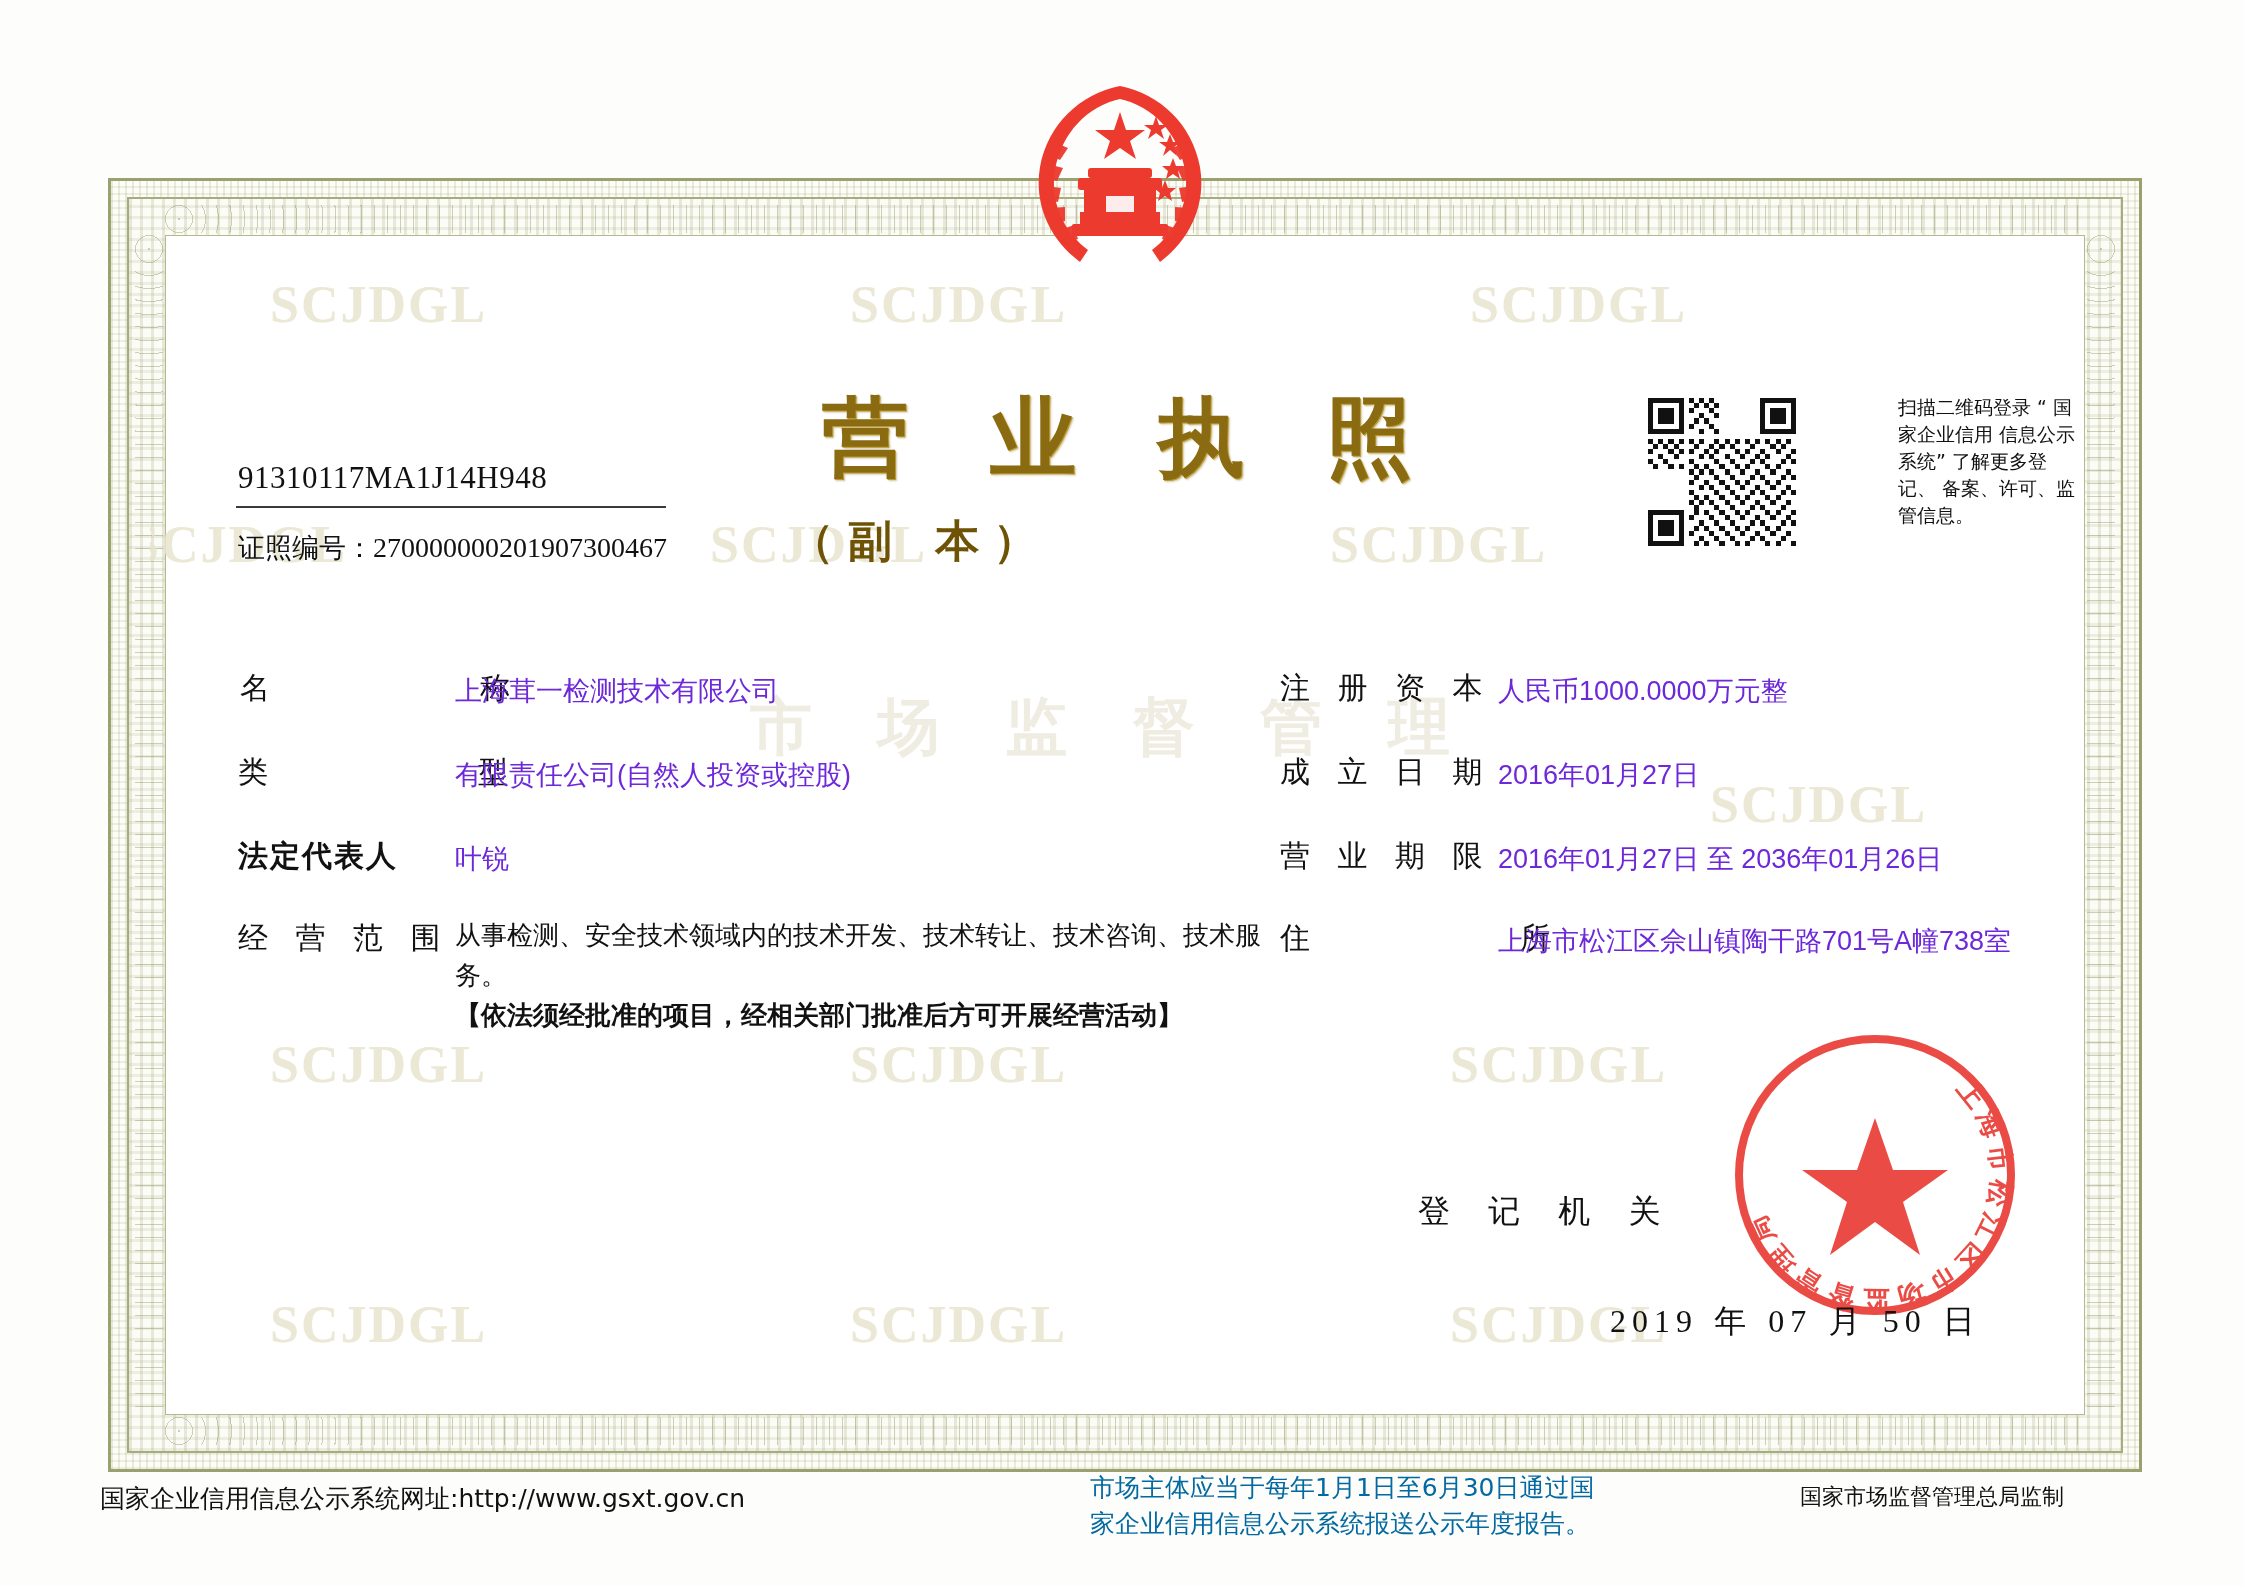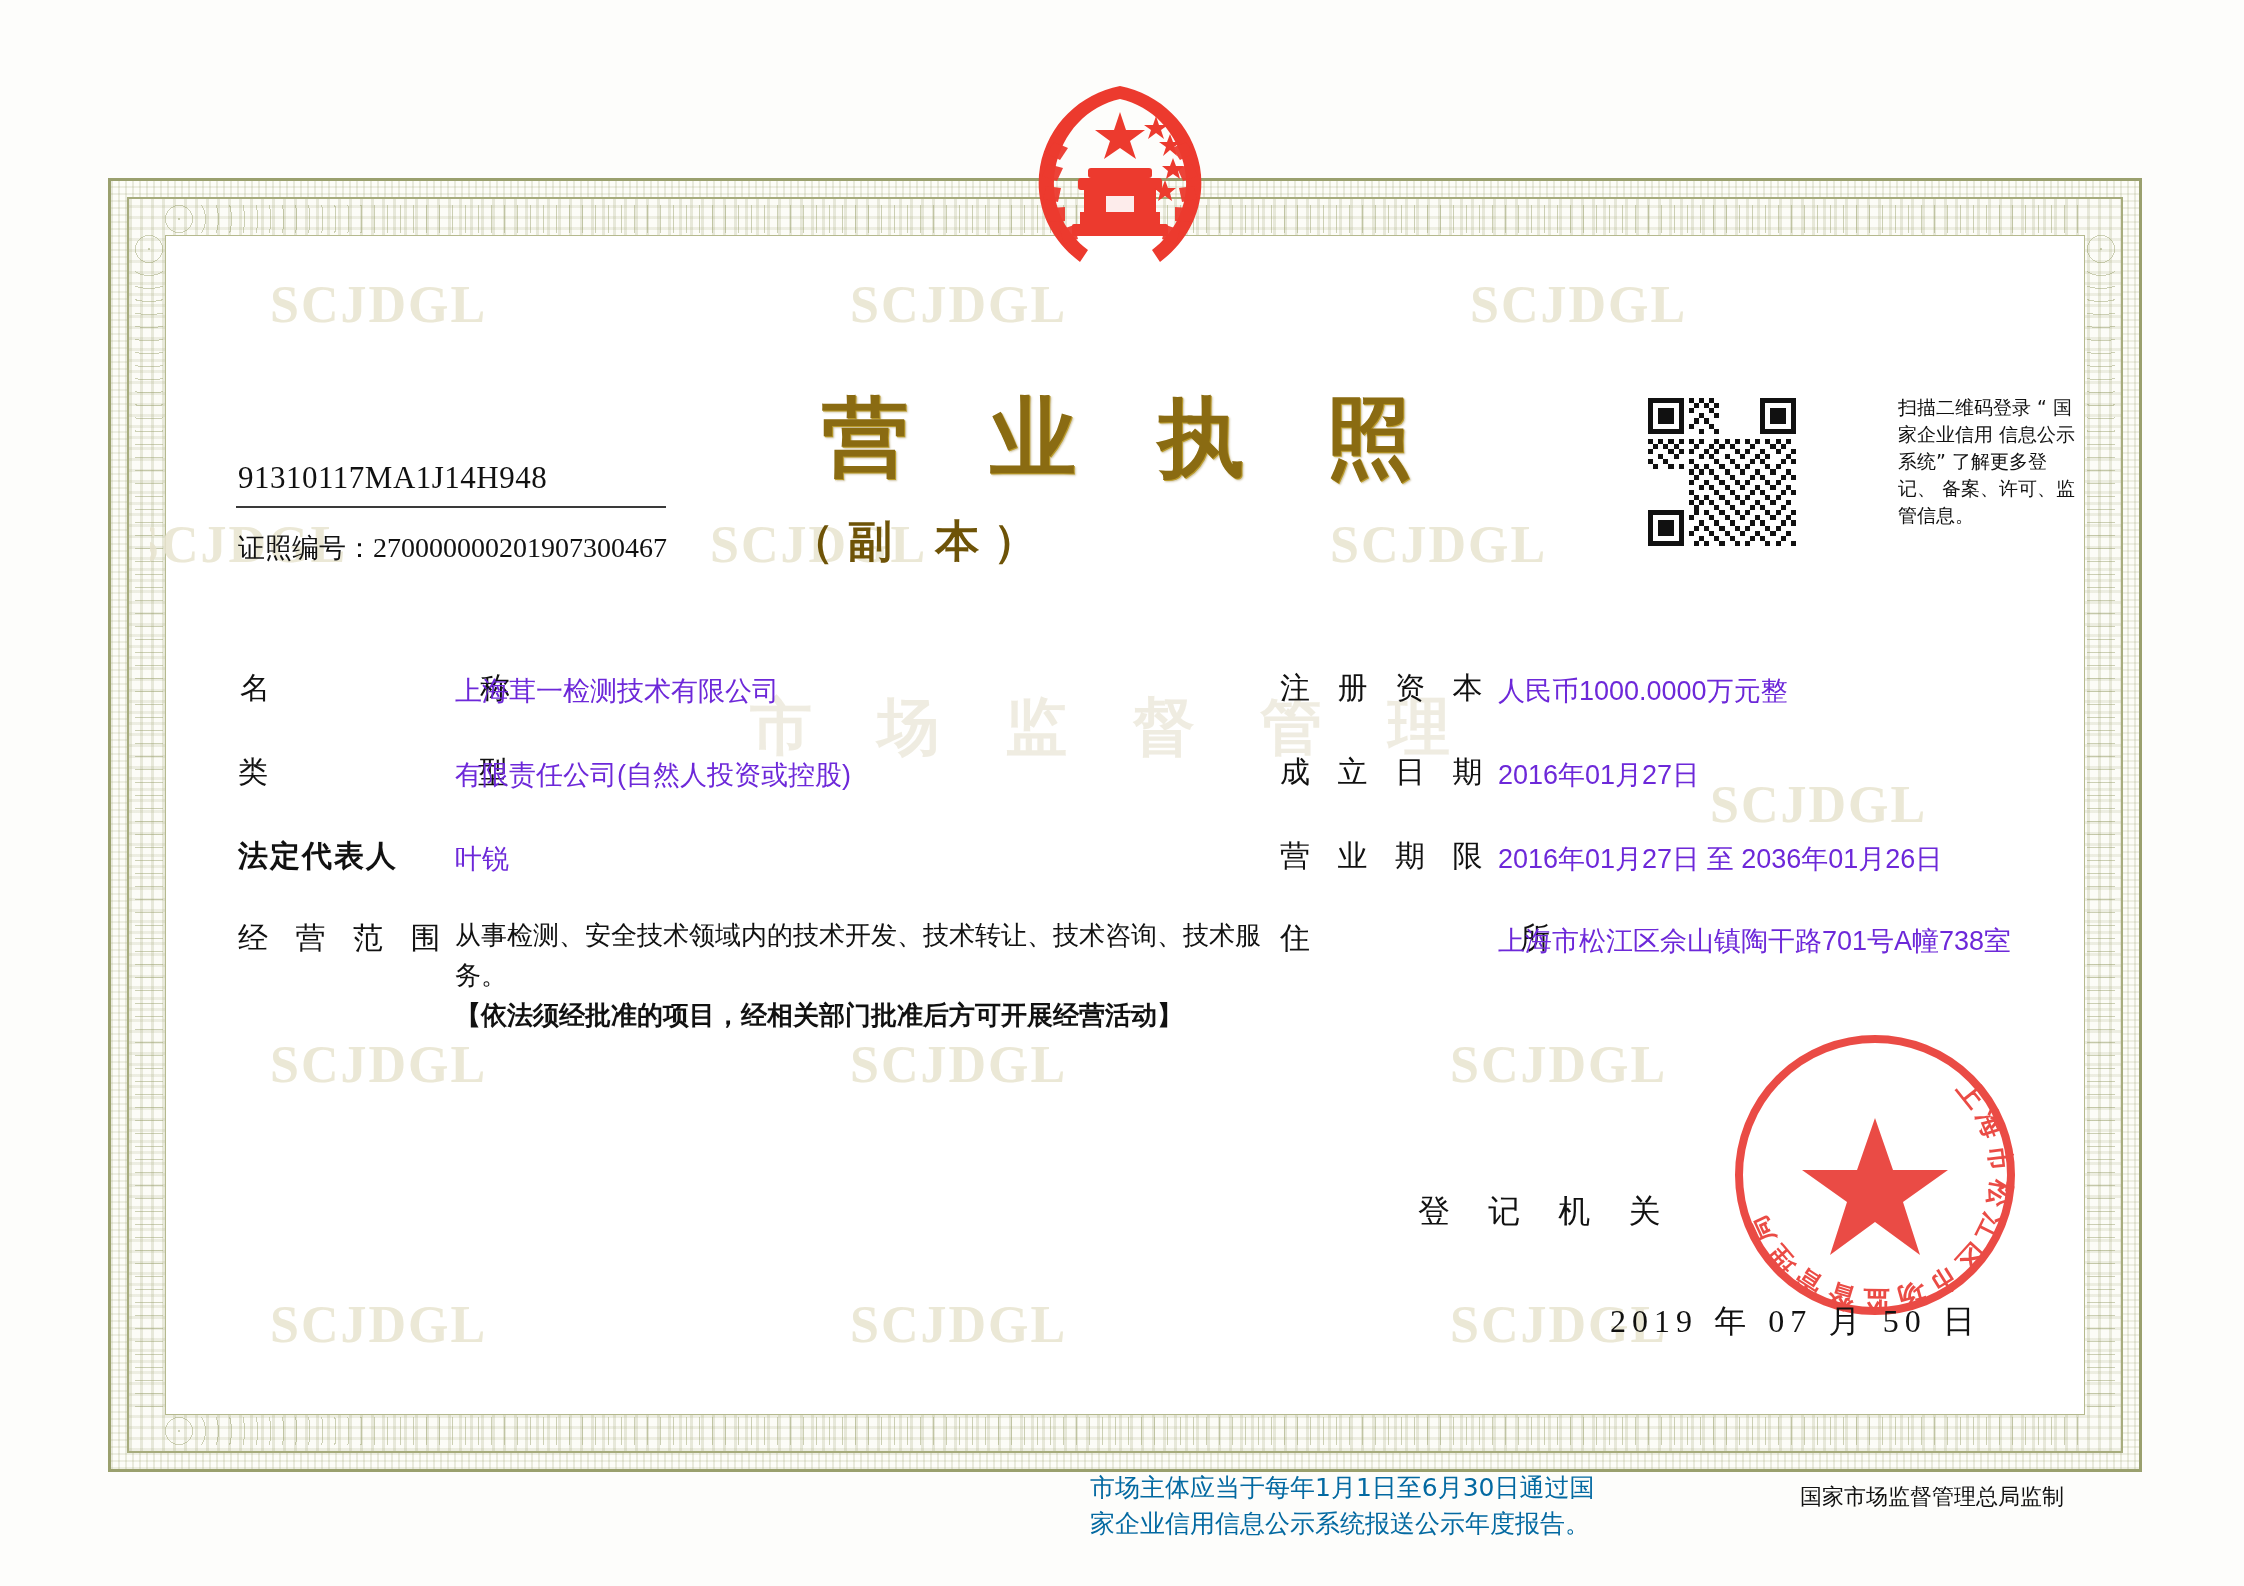--- a/index.html
+++ b/index.html
@@ -298,16 +298,17 @@
 
   <div class="date-line">
     <span class="n">2019</span>
     <span>年</span>
     <span class="n">07</span>
     <span>月</span>
     <span class="n">50</span>
     <span>日</span>
   </div>
 
+  <div class="footer-left">国家企业信用信息公示系统网址:http://www.gsxt.gov.cn</div>
   <div class="footer-center">市场主体应当于每年1月1日至6月30日通过国家企业信用信息公示系统报送公示年度报告。</div>
   <div class="footer-right">国家市场监督管理总局监制</div>
 
 </div>
 
 </body></html>

